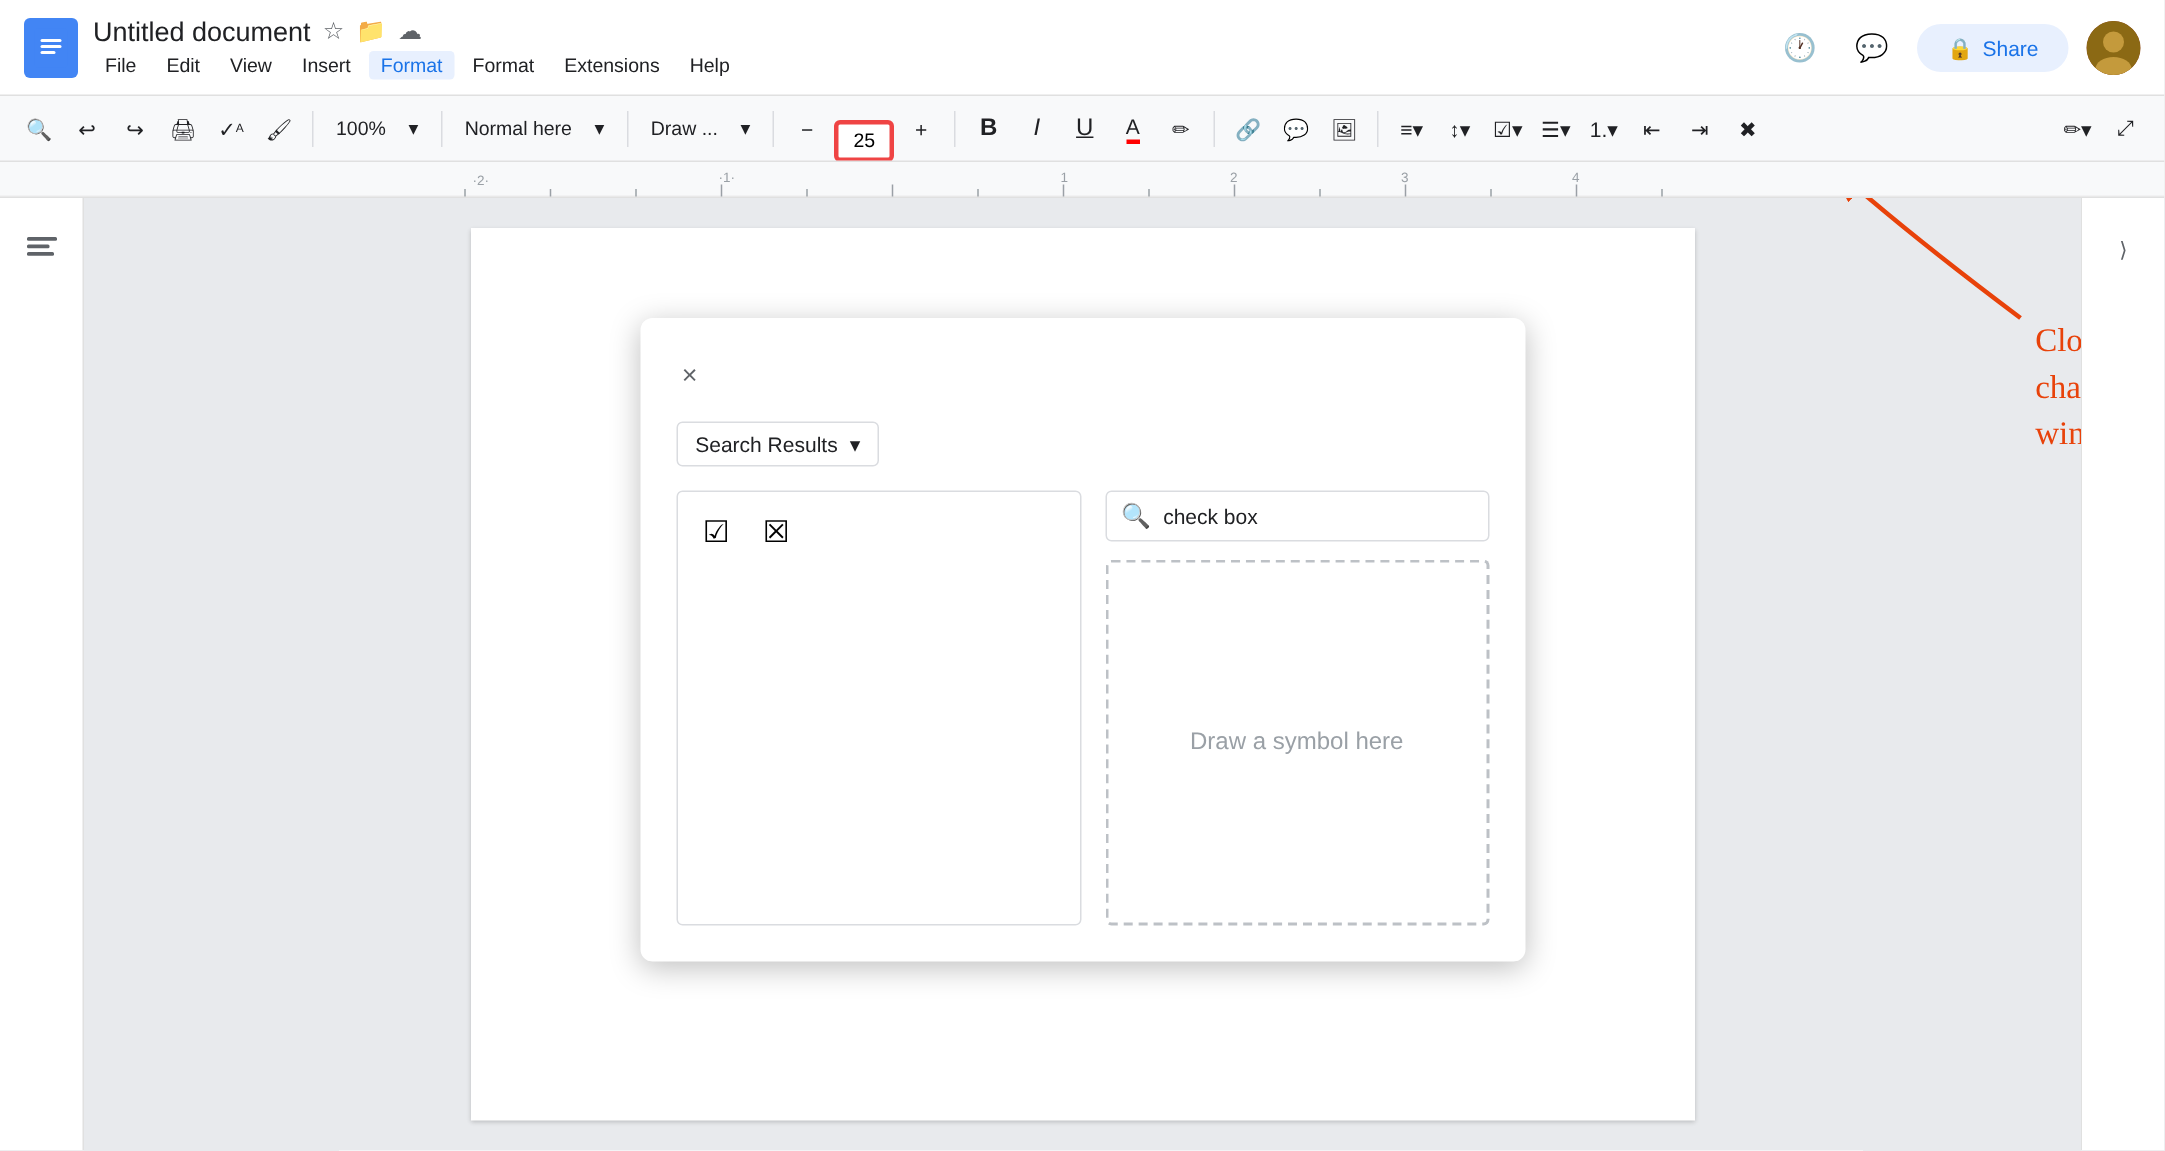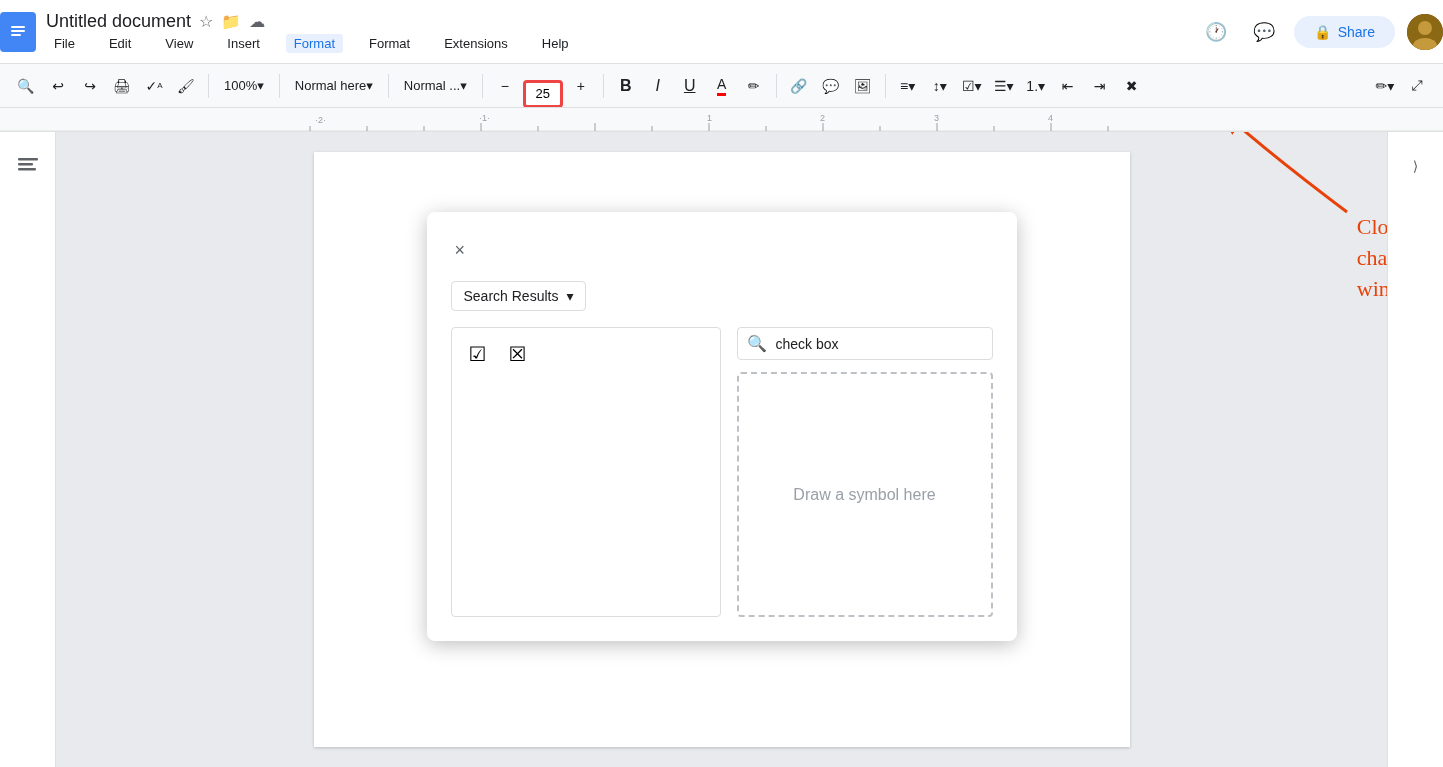--- a/index.html
+++ b/index.html
@@ -4,21 +4,21 @@
   <style>
     * { box-sizing: border-box; margin: 0; padding: 0; }
     body { font-family: 'Arial', sans-serif; background: #f0f0f0; overflow: hidden; width: 1443px; height: 767px; }
 
     
     .title-bar {
       display: flex;
       align-items: center;
       height: 64px;
       background: #fff;
-      padding: 0 0;
+      padding: 0 16px;
       border-bottom: 1px solid #e0e0e0;
       position: relative;
     }
     .title-bar-left {
       display: flex;
       align-items: center;
       gap: 10px;
     }
     .doc-icon {
       width: 36px;
@@ -46,21 +46,21 @@
       color: #202124;
       font-weight: 400;
     }
     .title-icon {
       color: #5f6368;
       font-size: 16px;
       cursor: pointer;
     }
     .menu-bar {
       display: flex;
-      gap: 18px;
+      gap: 4px;
       margin-top: 2px;
     }
     .menu-item {
       font-size: 13px;
       color: #202124;
       padding: 2px 8px;
       cursor: pointer;
       border-radius: 3px;
     }
     .menu-item.active { background: #e8f0fe; color: #1a73e8; }
@@ -136,21 +136,21 @@
       height: 28px;
       border: 1px solid transparent;
       border-radius: 4px;
       background: transparent;
       font-size: 13px;
       color: #202124;
       cursor: pointer;
       padding: 0 6px;
       display: flex;
       align-items: center;
-      gap: 0;
+      gap: 15px;
     }
     .font-size-box {
       width: 40px;
       height: 28px;
       border: 3px solid #ef4444;
       border-radius: 4px;
       background: white;
       text-align: center;
       font-size: 13px;
       display: flex;
@@ -438,21 +438,21 @@
     <span>100%</span>
     <span>▾</span>
   </div>
   <div class="toolbar-divider"></div>
   <div class="toolbar-select">
     <span>Normal here</span>
     <span>▾</span>
   </div>
   <div class="toolbar-divider"></div>
   <div class="toolbar-select">
-    <span>Normal ...</span>
+    <span>Draw ...</span>
     <span>▾</span>
   </div>
   <div class="toolbar-divider"></div>
   <div class="toolbar-btn">−</div>
   <div class="font-size-box">
     <span>25</span>
   </div>
   <div class="toolbar-btn">+</div>
   <div class="toolbar-divider"></div>
   <div class="toolbar-btn" style="font-weight:bold;font-size:16px;">B</div>

